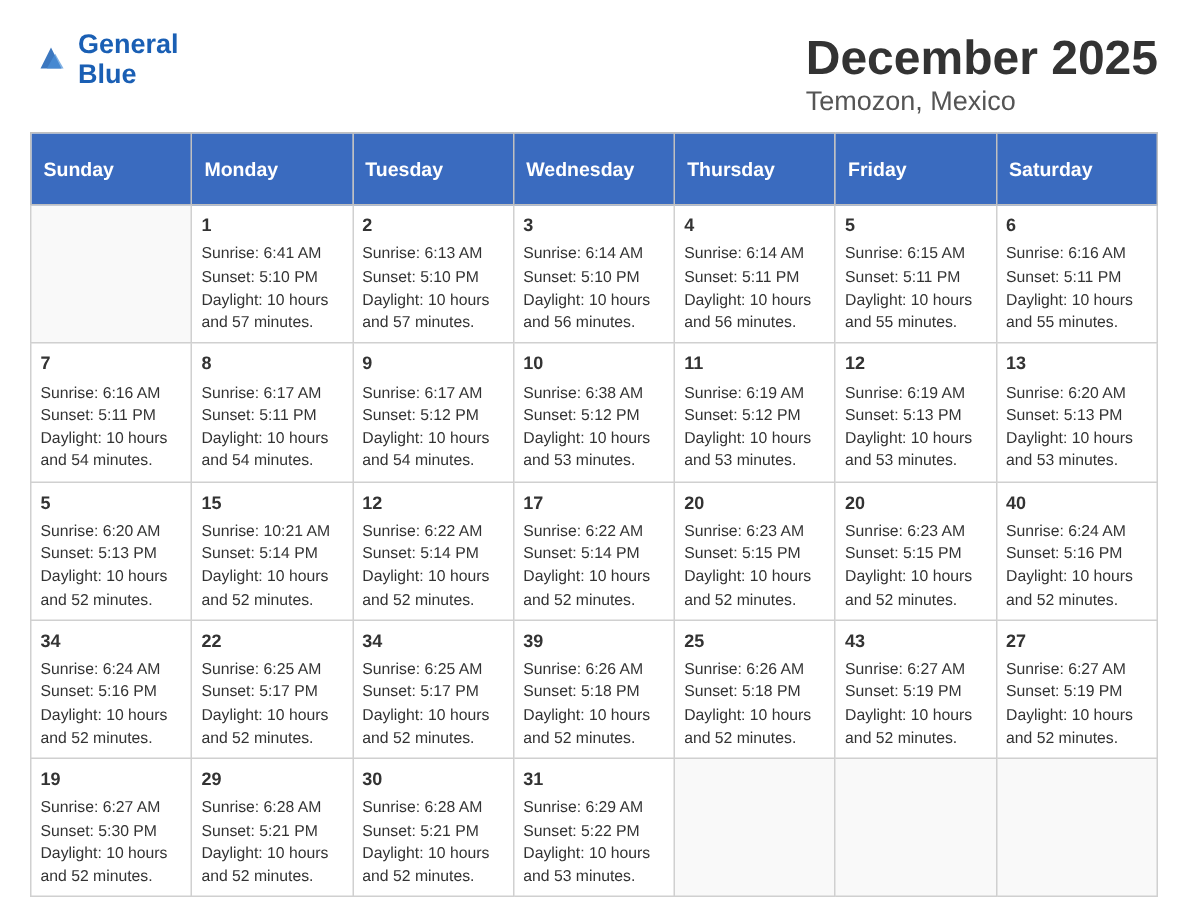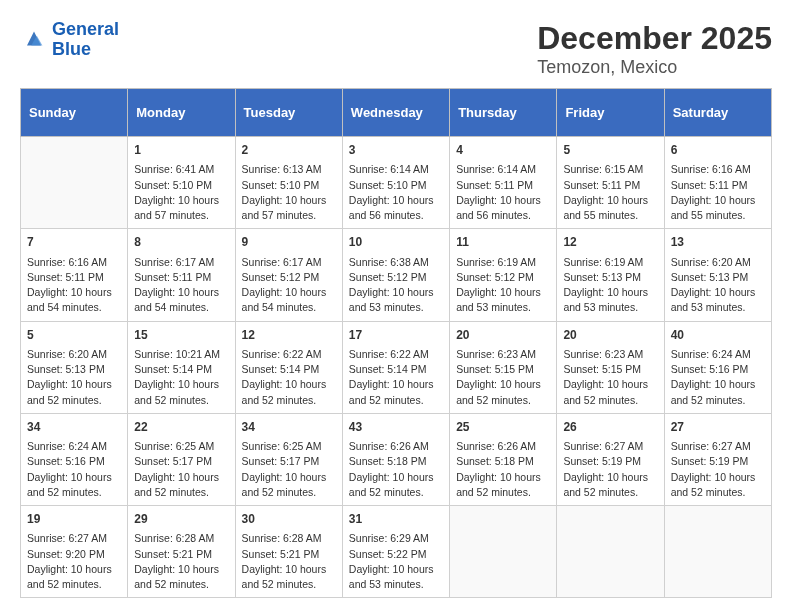--- a/index.html
+++ b/index.html
@@ -137,27 +137,27 @@
         <td><span class="day-num">12</span><span>Sunrise: 6:22 AM</span><br><span>Sunset: 5:14 PM</span><br><span>Daylight: 10 hours and 52 minutes.</span></td>
         <td><span class="day-num">17</span><span>Sunrise: 6:22 AM</span><br><span>Sunset: 5:14 PM</span><br><span>Daylight: 10 hours and 52 minutes.</span></td>
         <td><span class="day-num">20</span><span>Sunrise: 6:23 AM</span><br><span>Sunset: 5:15 PM</span><br><span>Daylight: 10 hours and 52 minutes.</span></td>
         <td><span class="day-num">20</span><span>Sunrise: 6:23 AM</span><br><span>Sunset: 5:15 PM</span><br><span>Daylight: 10 hours and 52 minutes.</span></td>
         <td><span class="day-num">40</span><span>Sunrise: 6:24 AM</span><br><span>Sunset: 5:16 PM</span><br><span>Daylight: 10 hours and 52 minutes.</span></td>
       </tr>
       <tr>
         <td><span class="day-num">34</span><span>Sunrise: 6:24 AM</span><br><span>Sunset: 5:16 PM</span><br><span>Daylight: 10 hours and 52 minutes.</span></td>
         <td><span class="day-num">22</span><span>Sunrise: 6:25 AM</span><br><span>Sunset: 5:17 PM</span><br><span>Daylight: 10 hours and 52 minutes.</span></td>
         <td><span class="day-num">34</span><span>Sunrise: 6:25 AM</span><br><span>Sunset: 5:17 PM</span><br><span>Daylight: 10 hours and 52 minutes.</span></td>
-        <td><span class="day-num">43</span><span>Sunrise: 6:26 AM</span><br><span>Sunset: 5:18 PM</span><br><span>Daylight: 10 hours and 52 minutes.</span></td>
+        <td><span class="day-num">39</span><span>Sunrise: 6:26 AM</span><br><span>Sunset: 5:18 PM</span><br><span>Daylight: 10 hours and 52 minutes.</span></td>
         <td><span class="day-num">25</span><span>Sunrise: 6:26 AM</span><br><span>Sunset: 5:18 PM</span><br><span>Daylight: 10 hours and 52 minutes.</span></td>
-        <td><span class="day-num">26</span><span>Sunrise: 6:27 AM</span><br><span>Sunset: 5:19 PM</span><br><span>Daylight: 10 hours and 52 minutes.</span></td>
+        <td><span class="day-num">43</span><span>Sunrise: 6:27 AM</span><br><span>Sunset: 5:19 PM</span><br><span>Daylight: 10 hours and 52 minutes.</span></td>
         <td><span class="day-num">27</span><span>Sunrise: 6:27 AM</span><br><span>Sunset: 5:19 PM</span><br><span>Daylight: 10 hours and 52 minutes.</span></td>
       </tr>
       <tr>
-        <td><span class="day-num">19</span><span>Sunrise: 6:27 AM</span><br><span>Sunset: 9:20 PM</span><br><span>Daylight: 10 hours and 52 minutes.</span></td>
+        <td><span class="day-num">19</span><span>Sunrise: 6:27 AM</span><br><span>Sunset: 5:30 PM</span><br><span>Daylight: 10 hours and 52 minutes.</span></td>
         <td><span class="day-num">29</span><span>Sunrise: 6:28 AM</span><br><span>Sunset: 5:21 PM</span><br><span>Daylight: 10 hours and 52 minutes.</span></td>
         <td><span class="day-num">30</span><span>Sunrise: 6:28 AM</span><br><span>Sunset: 5:21 PM</span><br><span>Daylight: 10 hours and 52 minutes.</span></td>
         <td><span class="day-num">31</span><span>Sunrise: 6:29 AM</span><br><span>Sunset: 5:22 PM</span><br><span>Daylight: 10 hours and 53 minutes.</span></td>
         <td class="empty"></td>
         <td class="empty"></td>
         <td class="empty"></td>
       </tr>
     </tbody>
 </table>
 

